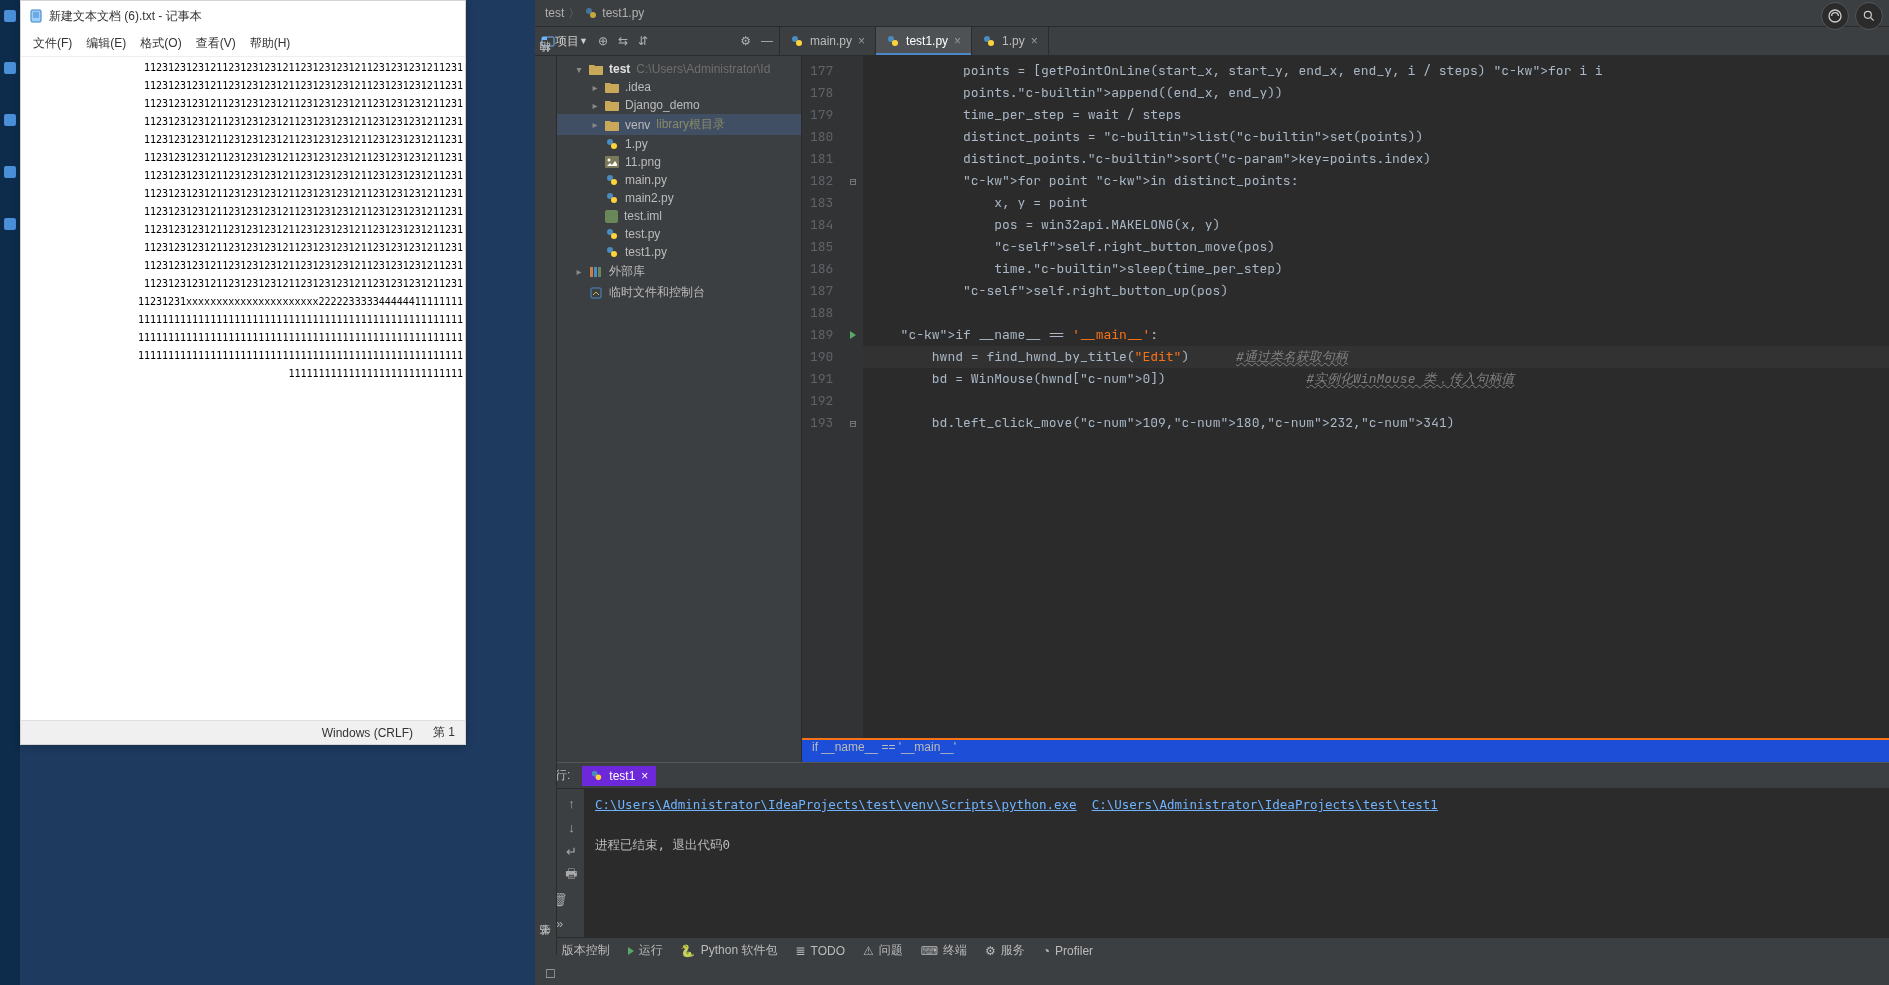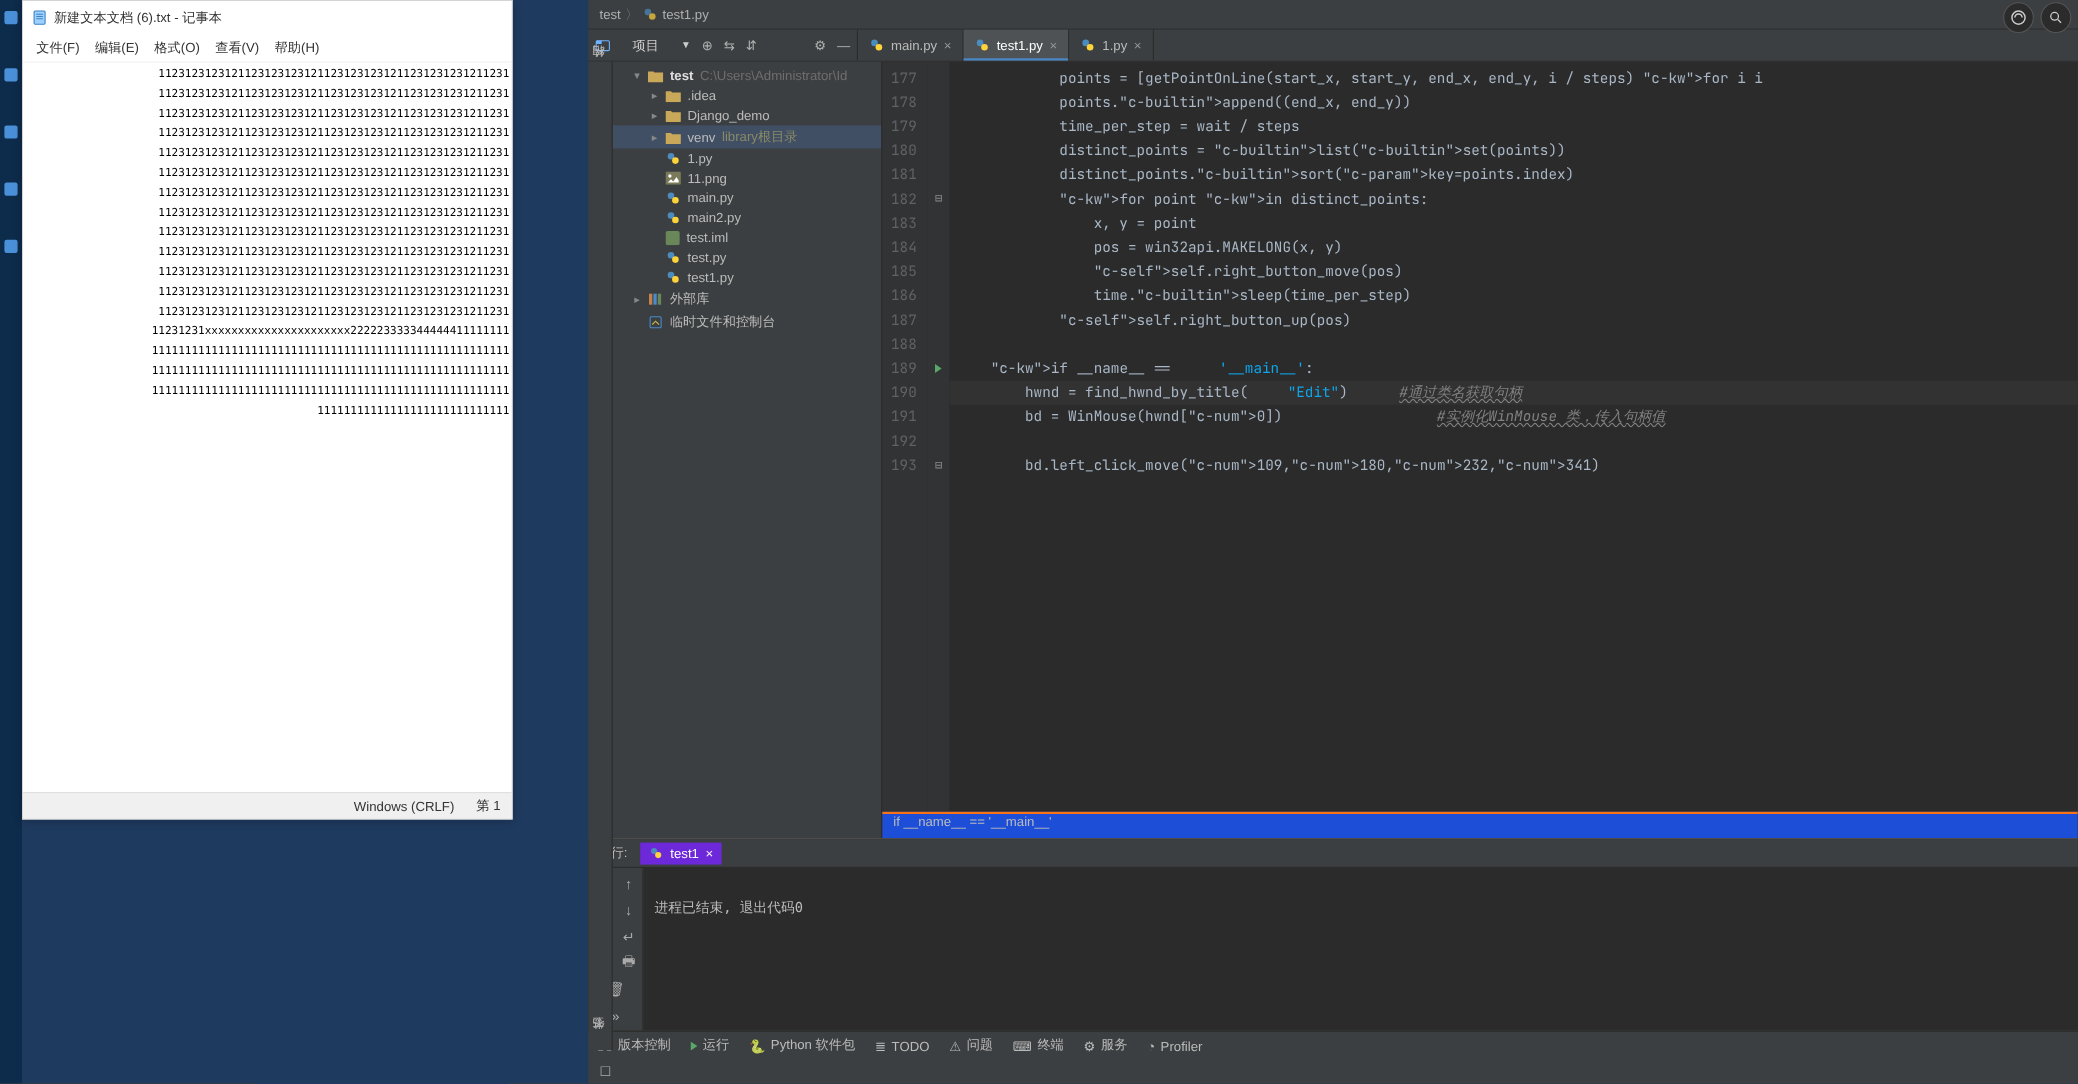--- a/index.html
+++ b/index.html
@@ -27,21 +27,21 @@
 .top-icons .circ { width:28px; height:28px; border:1px solid #555; border-radius:50%; display:flex; align-items:center; justify-content:center; color:#ccc; background:#2b2b2b; }
 
 
 .nav-bar { height:26px; background:#3c3f41; display:flex; align-items:center; padding:0 10px; gap:4px; color:#b0b0b0; font-size:12px; }
 .nav-bar .crumb-icon { opacity:.7; }
 .nav-bar .sep { color:#777; }
 
 
 .second-row { display:flex; height:30px; border-top:1px solid #2b2b2b; border-bottom:1px solid #2b2b2b; }
 .tree-head { width:245px; background:#3c3f41; display:flex; align-items:center; padding:0 6px; gap:10px; border-right:1px solid #2b2b2b; }
-.tree-head .proj-btn { display:flex; align-items:center; gap:20px; color:#ccc; }
+.tree-head .proj-btn { display:flex; align-items:center; gap:0; color:#ccc; }
 .tree-head .tool-ico { color:#ccc; opacity:.8; cursor:pointer; }
 .tree-head .spacer { flex:1; }
 .editor-tabs { flex:1; background:#3c3f41; display:flex; align-items:stretch; }
 .ed-tab { display:flex; align-items:center; gap:6px; padding:0 10px; border-right:1px solid #2b2b2b; color:#bbb; cursor:pointer; position:relative; }
 .ed-tab.active { background:#4e5254; color:#fff; }
 .ed-tab.active::after { content:""; position:absolute; left:0; right:0; bottom:0; height:2px; background:#4a88c7; }
 .ed-tab .close { color:#999; font-size:12px; }
 .pyico { width:14px; height:14px; }
 
 
@@ -62,21 +62,21 @@
 
 .editor-wrap { flex:1; display:flex; flex-direction:column; background:#2b2b2b; overflow:hidden; }
 .code-area { flex:1; display:flex; font-family:Consolas,"JetBrains Mono",monospace; font-size:13px; line-height:22px; overflow:hidden; }
 .gutter { background:#313335; color:#606366; text-align:right; padding:4px 10px 4px 8px; user-select:none; }
 .gutter div { height:22px; }
 .fold-col { width:20px; background:#313335; padding-top:4px; }
 .fold-col div { height:22px; display:flex; align-items:center; justify-content:center; color:#888; font-size:11px; }
 .code-body { flex:1; padding:4px 0; overflow:hidden; color:#a9b7c6; position:relative; }
 .code-body .ln { height:22px; white-space:pre; padding-left:6px; }
 .code-body .hl-line { background:#323232; }
-.c-str { color:#0ea5e9;margin-left:36px; }
+.c-str { color:#f97316; }
 .c-comm { color:#808080; font-style:italic; }
 .wavy { text-decoration: underline wavy #808080; text-decoration-thickness:1px; }
 
 .crumb-bar { height:24px; background:#1d4ed8; border-top:2px solid #f97316; display:flex; padding:0 10px; color:#bbb; font-size:12px; }
 
 
 .run-panel { height:175px; background:#2b2b2b; border-top:1px solid #555; display:flex; flex-direction:column; }
 .run-head { height:26px; background:#3c3f41; display:flex; align-items:center; padding:0 8px; gap:12px; color:#bbb; font-size:12px; border-bottom:1px solid #2b2b2b; }
 .run-head .run-tab { display:flex; align-items:center; gap:6px; padding:3px 8px; background:#6d28d9; color:#fff; }
 .run-body { flex:1; display:flex; }
@@ -432,20 +432,21 @@
           <div class="ic">🖶</div>
         </div>
         <div class="row">
           <div class="ic">🗑</div>
         </div>
         <div class="row" style="margin-top:auto;">
           <div class="ic">»</div>
         </div>
       </div>
       <div class="run-out">
+        <div><a>C:\Users\Administrator\IdeaProjects\test\venv\Scripts\python.exe</a>&nbsp;&nbsp;<a>C:\Users\Administrator\IdeaProjects\test\test1</a></div>
         <div style="height:20px;"></div>
         <div>进程已结束, 退出代码0</div>
       </div>
     </div>
   </div>
 
   <div class="status-bar" id="status-bar">
       <div class="sb-item">
         <span>⎇</span>
         <span>版本控制</span>

